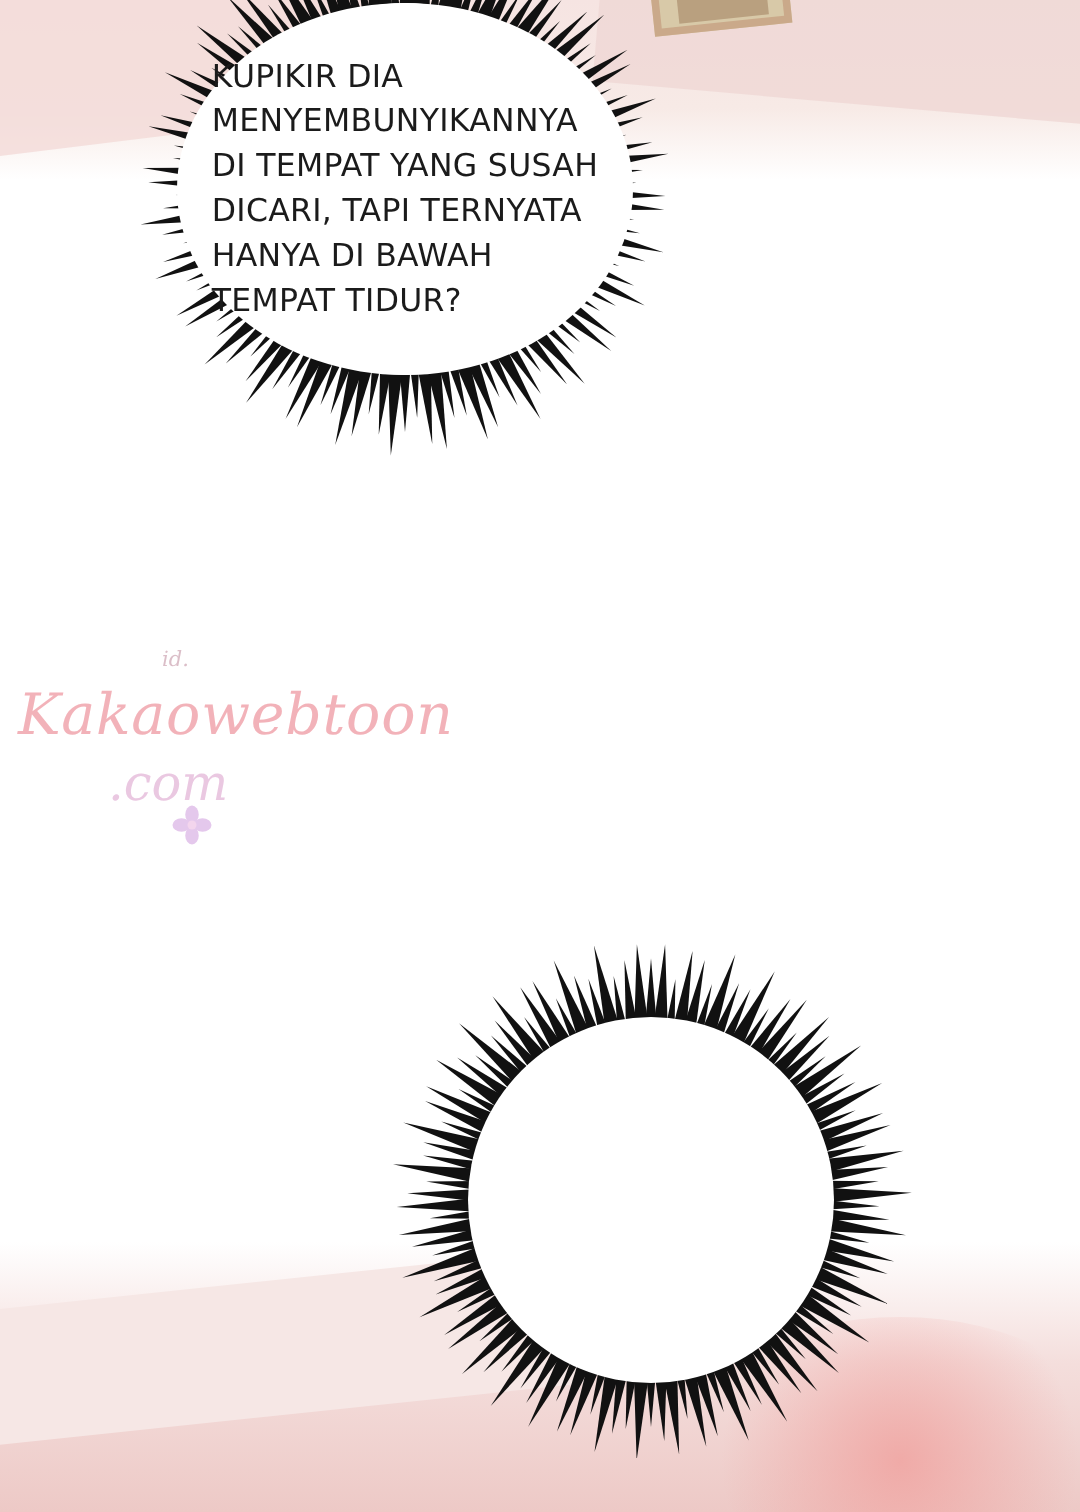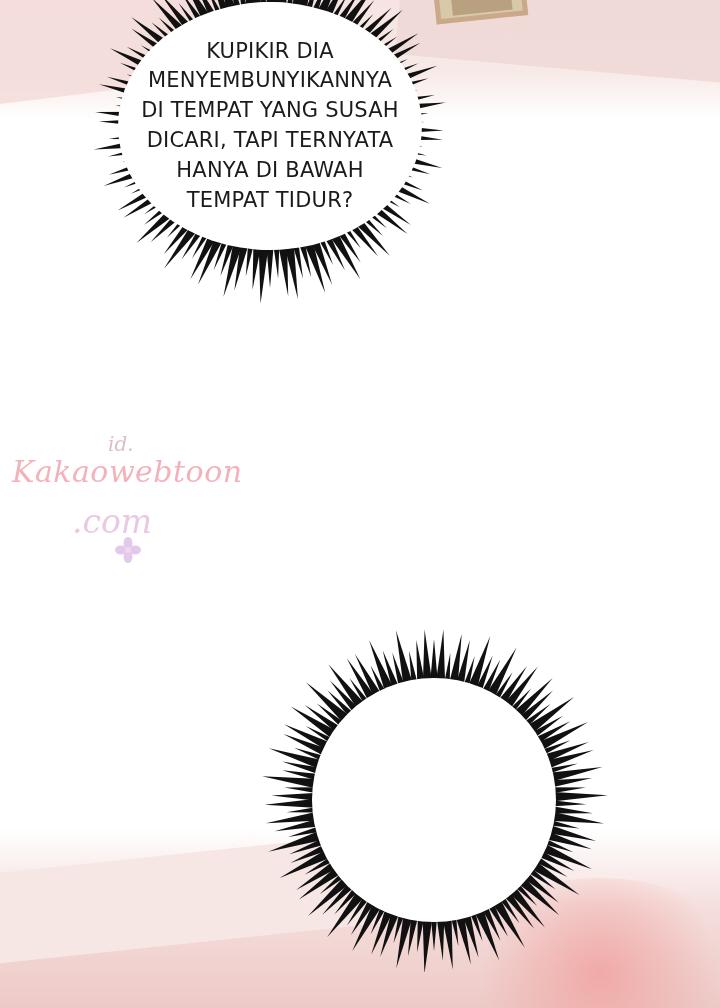--- a/index.html
+++ b/index.html
@@ -90,21 +90,20 @@
     left: 0; top: 0;
     width: 100%; height: 100%;
   }
   .bubble .disc {
     position: absolute;
     border-radius: 50%;
     background: #ffffff;
     display: flex;
     align-items: center;
     justify-content: center;
-    text-align: center;
   }
   .bubble-text {
     color: #1b1b1b;
     font-size: 21px;
     line-height: 1.42;
     letter-spacing: .2px;
     white-space: pre-line;
     padding: 0 10px;
   }
 
@@ -132,30 +131,30 @@
     left: 10px; top: 432px;
     width: 250px; height: 150px;
     pointer-events: none;
     user-select: none;
   }
   .wm-id {
     position: absolute;
     left: 98px; top: 0px;
     font-family: "DejaVu Serif", serif;
     font-style: italic;
-    font-size: 20px;
+    font-size: 14px;
     color: #cfa9b6;
     opacity: .75;
   }
   .wm-main {
     position: absolute;
     left: 2px; top: 22px;
     font-family: "DejaVu Serif", serif;
     font-style: italic;
-    font-size: 30px;
+    font-size: 38px;
     color: #f0a0a8;
     opacity: .8;
     letter-spacing: .5px;
   }
   .wm-com {
     position: absolute;
     left: 62px; top: 70px;
     font-family: "DejaVu Serif", serif;
     font-style: italic;
     font-size: 33px;

